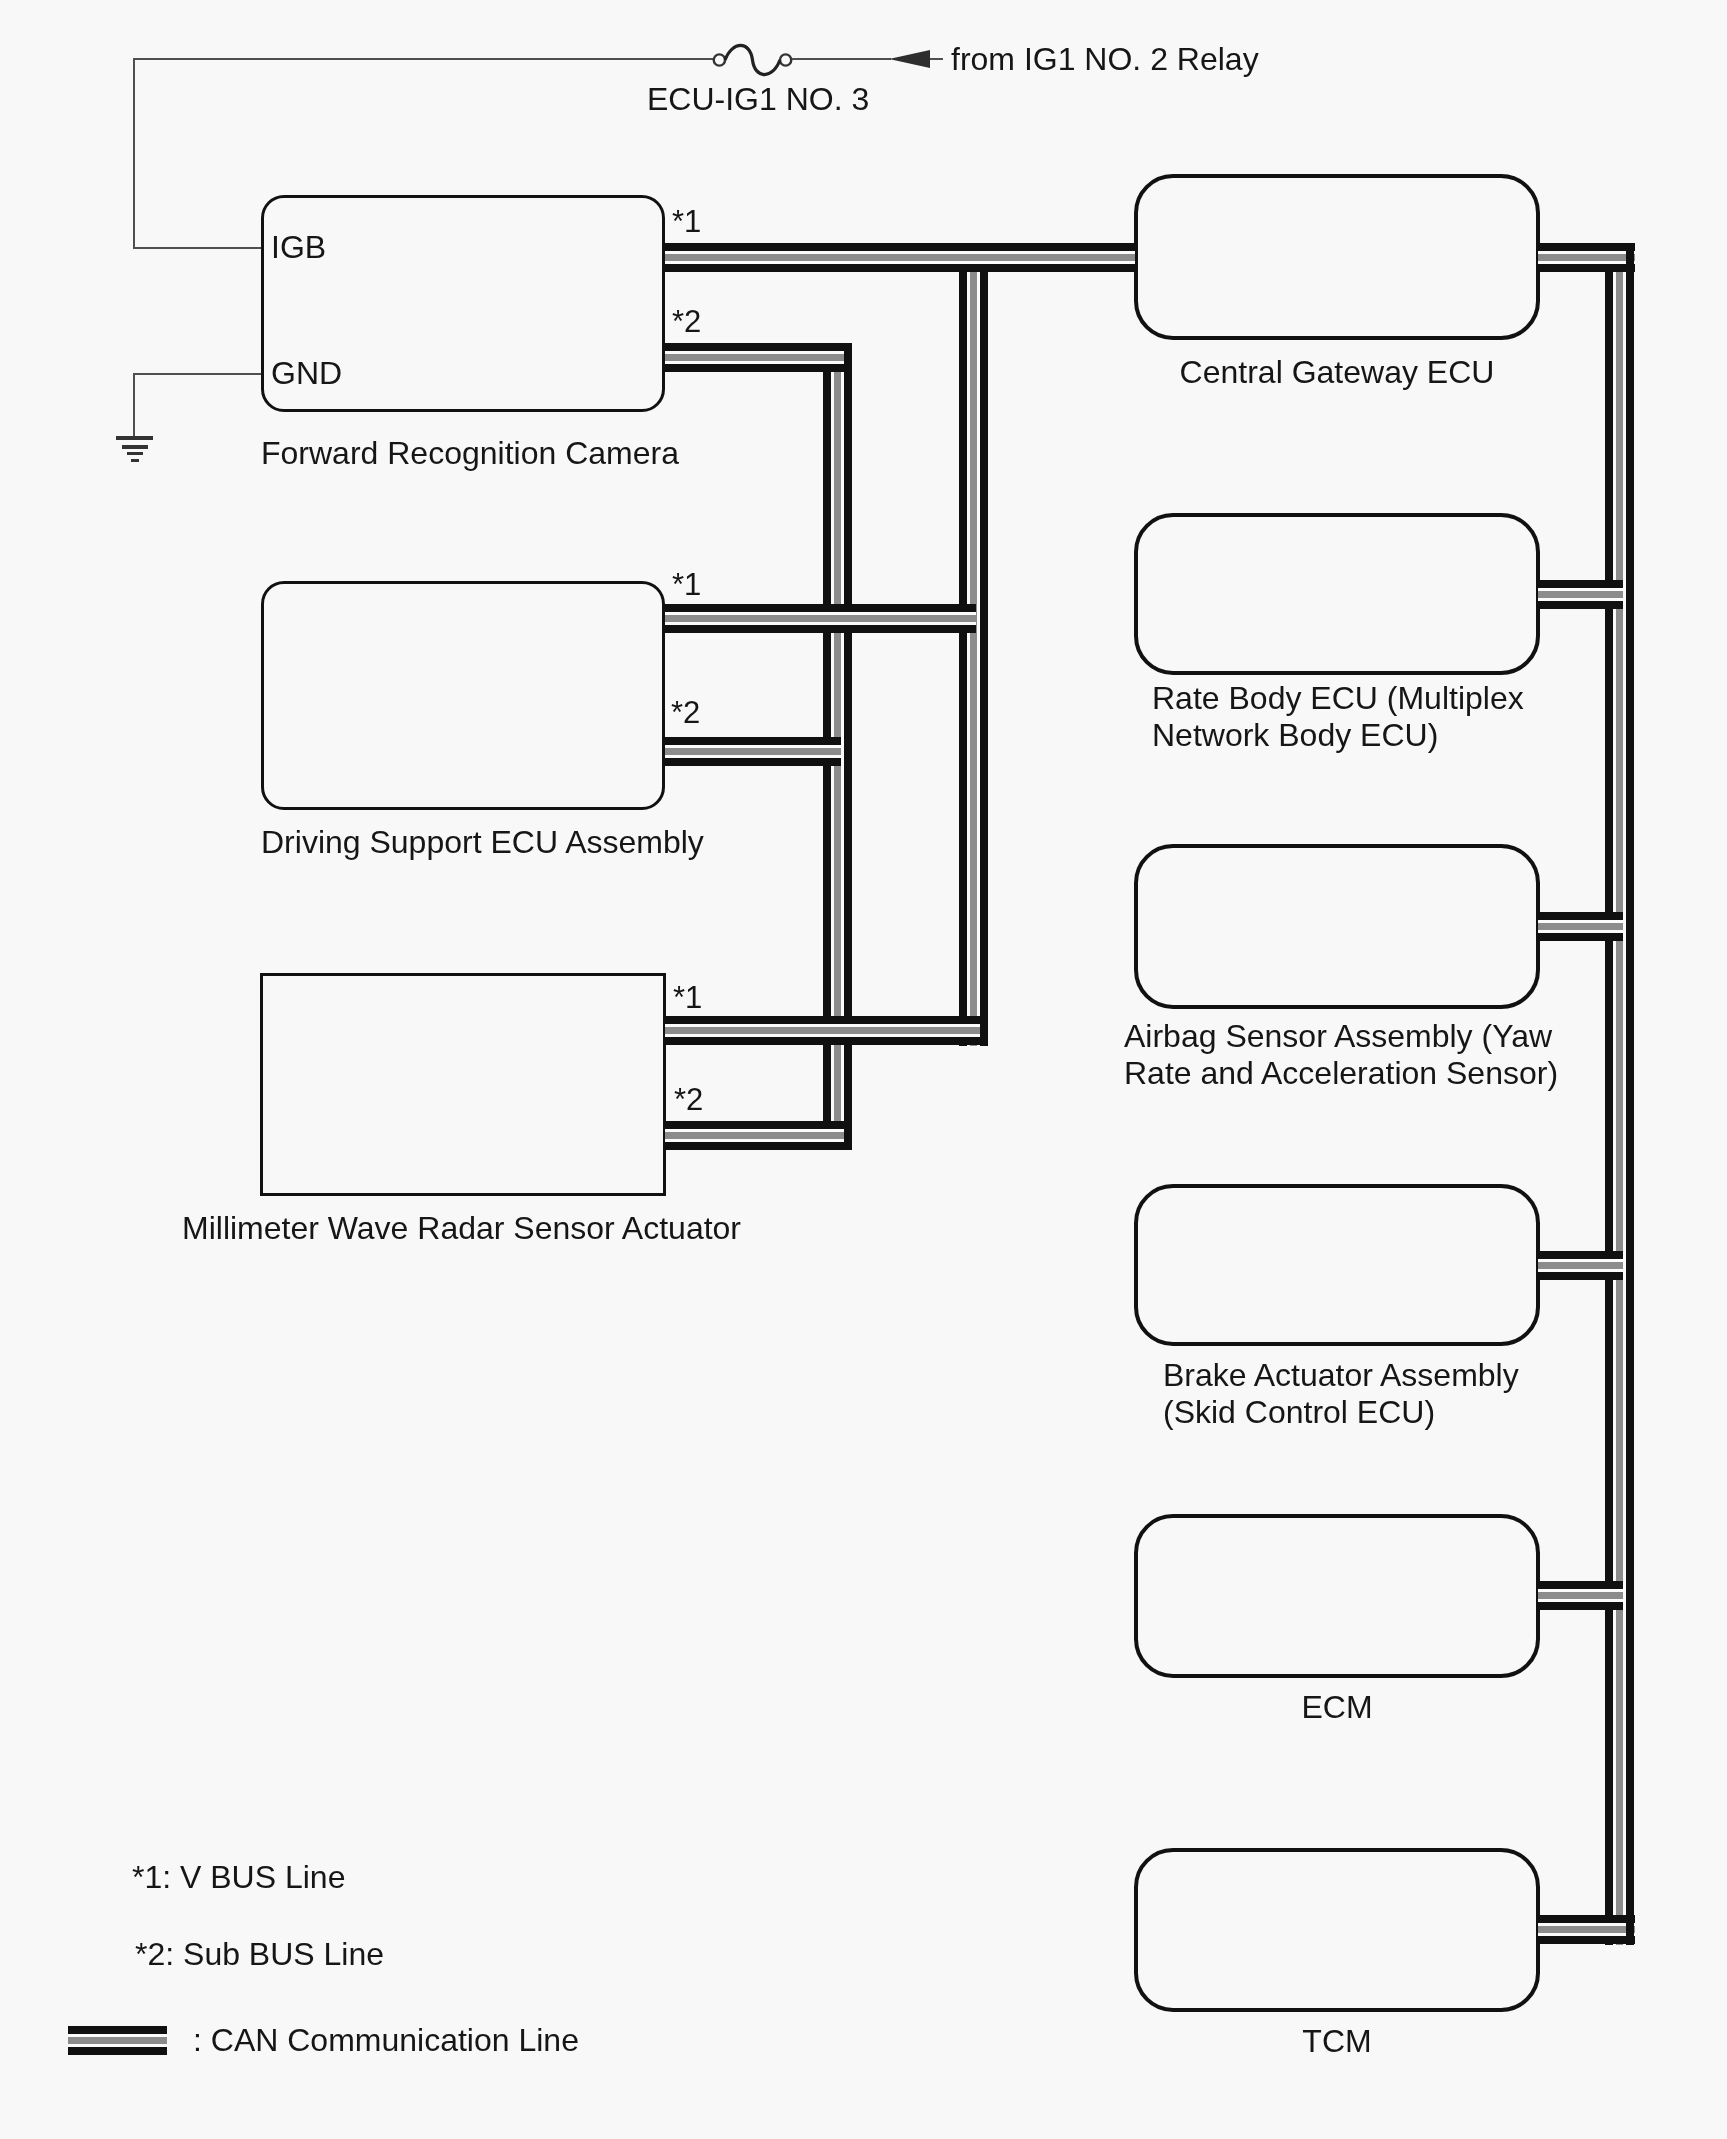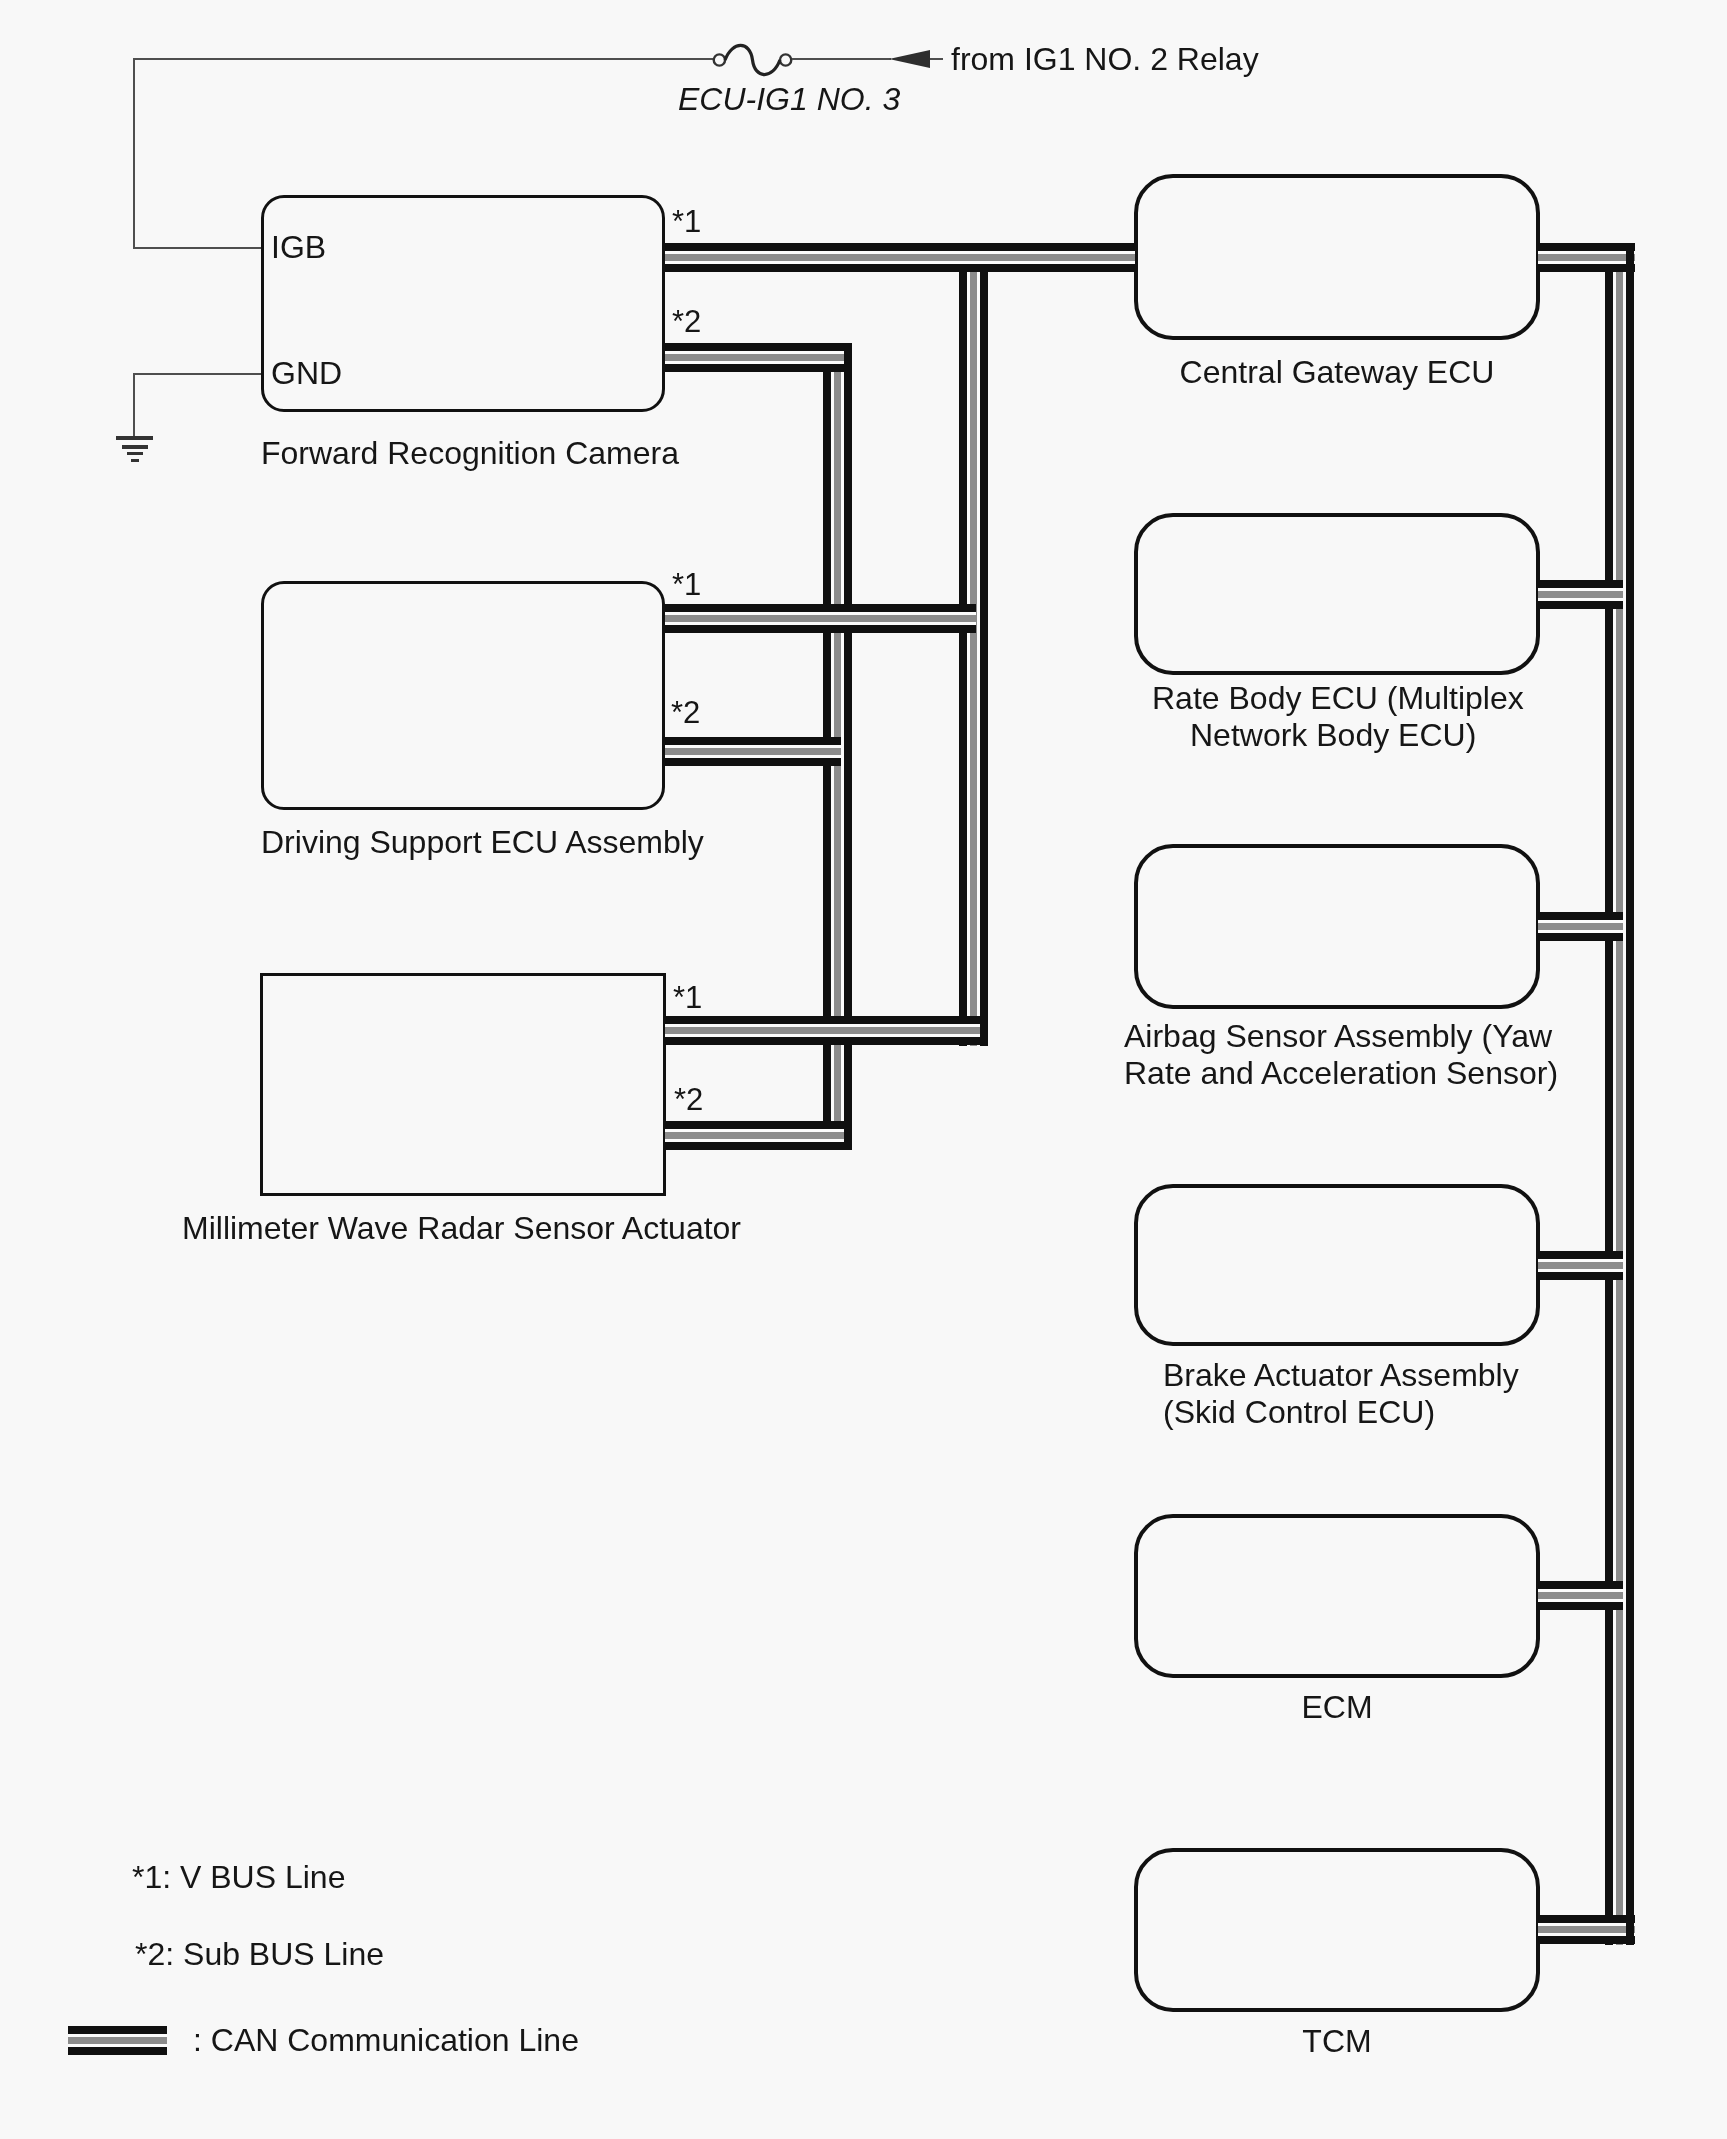--- a/index.html
+++ b/index.html
@@ -42,21 +42,21 @@
   </div>
 
   <svg style="position:absolute;left:708px;top:39px;" width="89" height="42" viewBox="0 0 110 52">
     <circle cx="14" cy="26" r="7" fill="none" stroke="#333" stroke-width="3"></circle>
     <circle cx="96" cy="26" r="7" fill="none" stroke="#333" stroke-width="3"></circle>
     <path d="M21 26 C 30 2, 52 2, 55 26 C 58 50, 80 50, 89 26" fill="none" stroke="#222" stroke-width="4"></path>
   </svg>
   <div class="wire" style="left:792px;top:58px;width:99px;height:2.4px;"></div>
   <div class="arrow" style="left:889px;top:50px;"></div>
   <div class="wire" style="left:930px;top:58px;width:13px;height:2.4px;"></div>
-  <div class="txt" style="left:678px;top:81px;font-style:italic;">ECU-IG1 NO. 3</div>
+  <div class="txt" style="left:647px;top:81px;">ECU-IG1 NO. 3</div>
   <div class="txt" style="left:951px;top:41px;">from IG1 NO. 2 Relay</div>
 
   <div class="vband" style="left:823px;top:343px;height:807px;"></div>
   <div class="vband" style="left:959px;top:243px;height:803px;"></div>
 
   <div class="vband" style="left:1605px;top:243px;height:1702px;"></div>
 
   <div class="box round" style="left:261px;top:195px;width:404px;height:217px;"></div>
   <div class="txt" style="left:271px;top:229px;">IGB</div>
   <div class="txt" style="left:271px;top:355px;">GND</div>
@@ -83,21 +83,21 @@
   <div class="hband over" style="left:665px;top:1121px;width:187px;"></div>
   <div class="patch" style="left:844px;top:1121px;"></div>
 
   <div class="rbox" style="left:1134px;top:174px;width:406px;height:166px;"></div>
   <div class="txt ctr" style="left:1134px;top:354px;width:406px;">Central Gateway ECU</div>
   <div class="hband" style="left:1538px;top:243px;width:97px;"></div>
   <div class="patch" style="left:1626px;top:243px;"></div>
 
   <div class="rbox" style="left:1134px;top:513px;width:406px;height:162px;"></div>
   <div class="txt" style="left:1152px;top:680px;">Rate Body ECU (Multiplex</div>
-  <div class="txt" style="left:1152px;top:717px;margin-left:38px;">Network Body ECU)</div>
+  <div class="txt" style="left:1152px;top:717px;">Network Body ECU)</div>
   <div class="hband" style="left:1538px;top:580px;width:85px;"></div>
 
   <div class="rbox" style="left:1134px;top:844px;width:406px;height:165px;"></div>
   <div class="txt" style="left:1124px;top:1055px;">Rate and Acceleration Sensor)</div>
   <div class="txt" style="left:1124px;top:1018px;">Airbag Sensor Assembly (Yaw</div>
   <div class="hband" style="left:1538px;top:912px;width:85px;"></div>
 
   <div class="rbox" style="left:1134px;top:1184px;width:406px;height:162px;"></div>
   <div class="txt" style="left:1163px;top:1357px;">Brake Actuator Assembly</div>
   <div class="txt" style="left:1163px;top:1394px;">(Skid Control ECU)</div>

